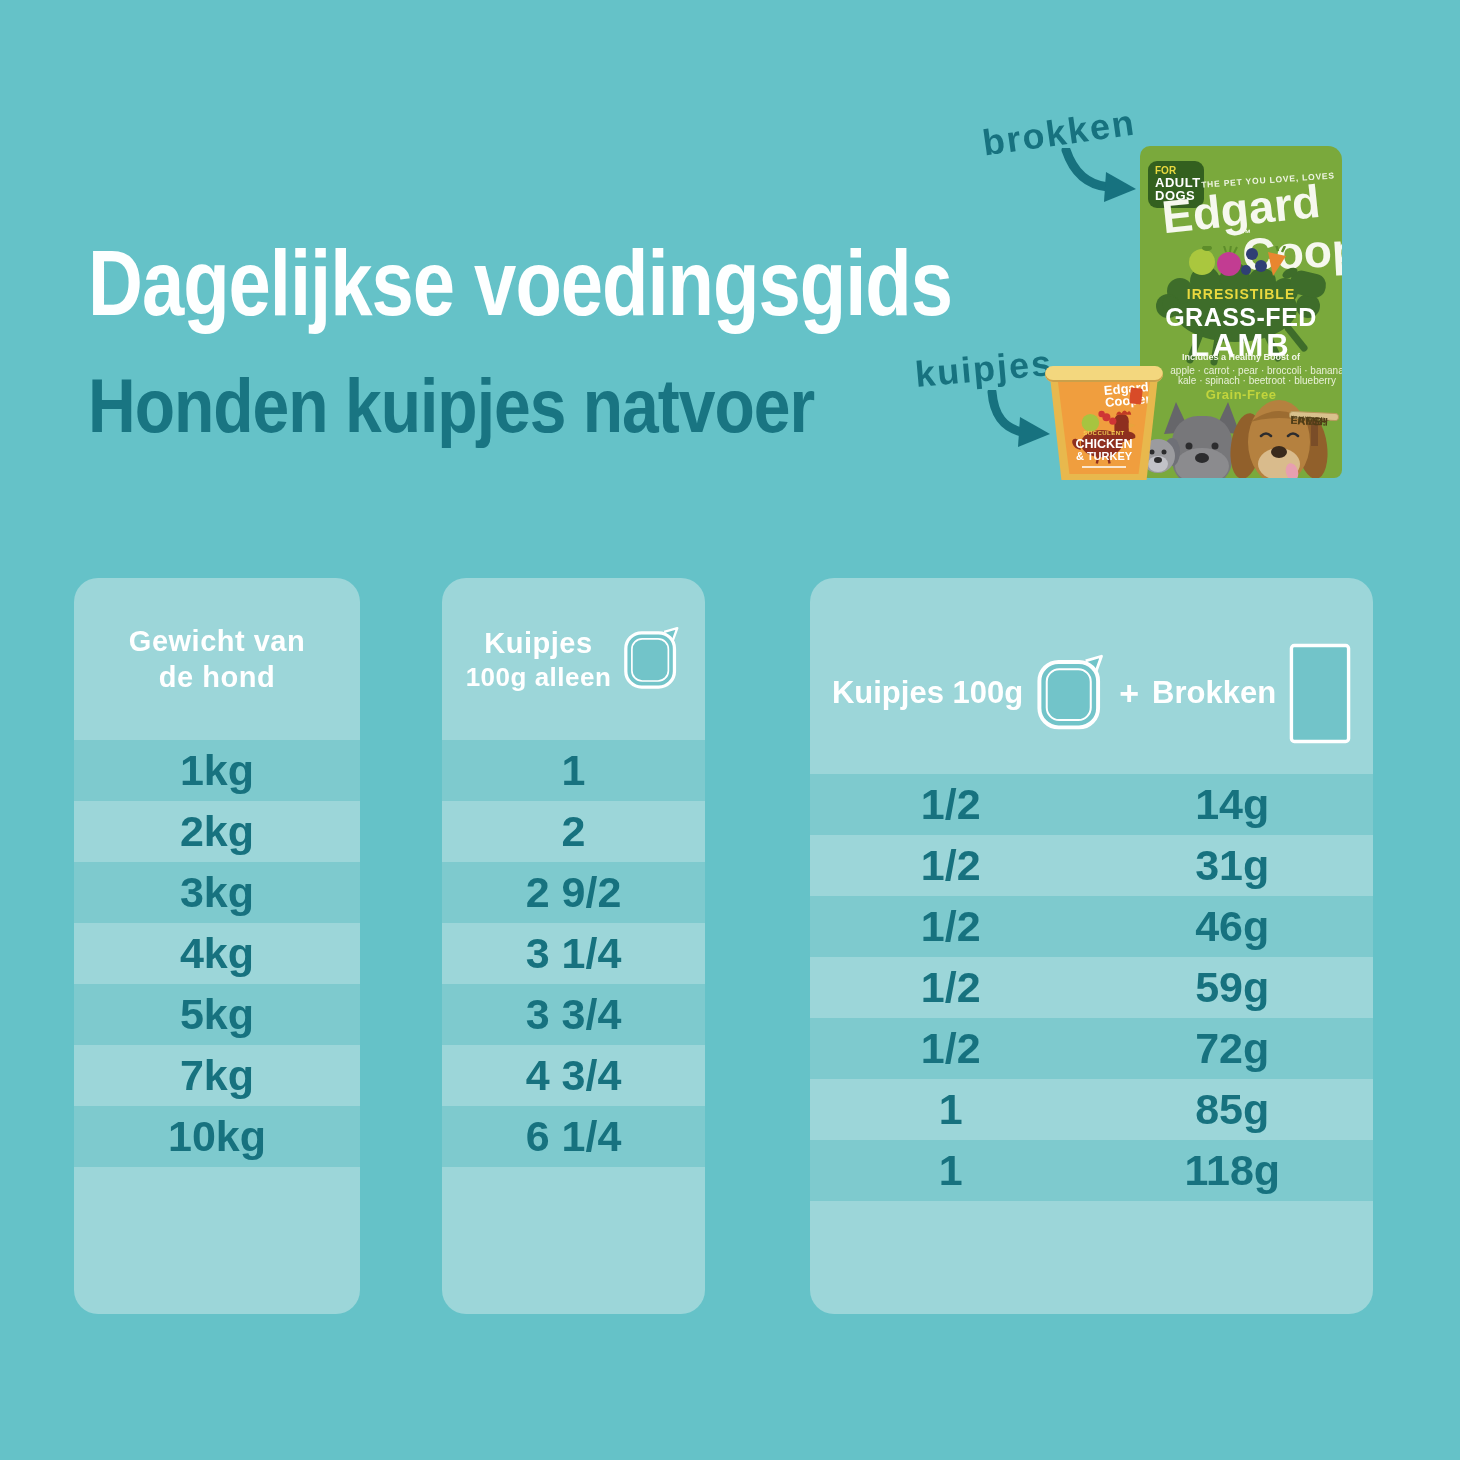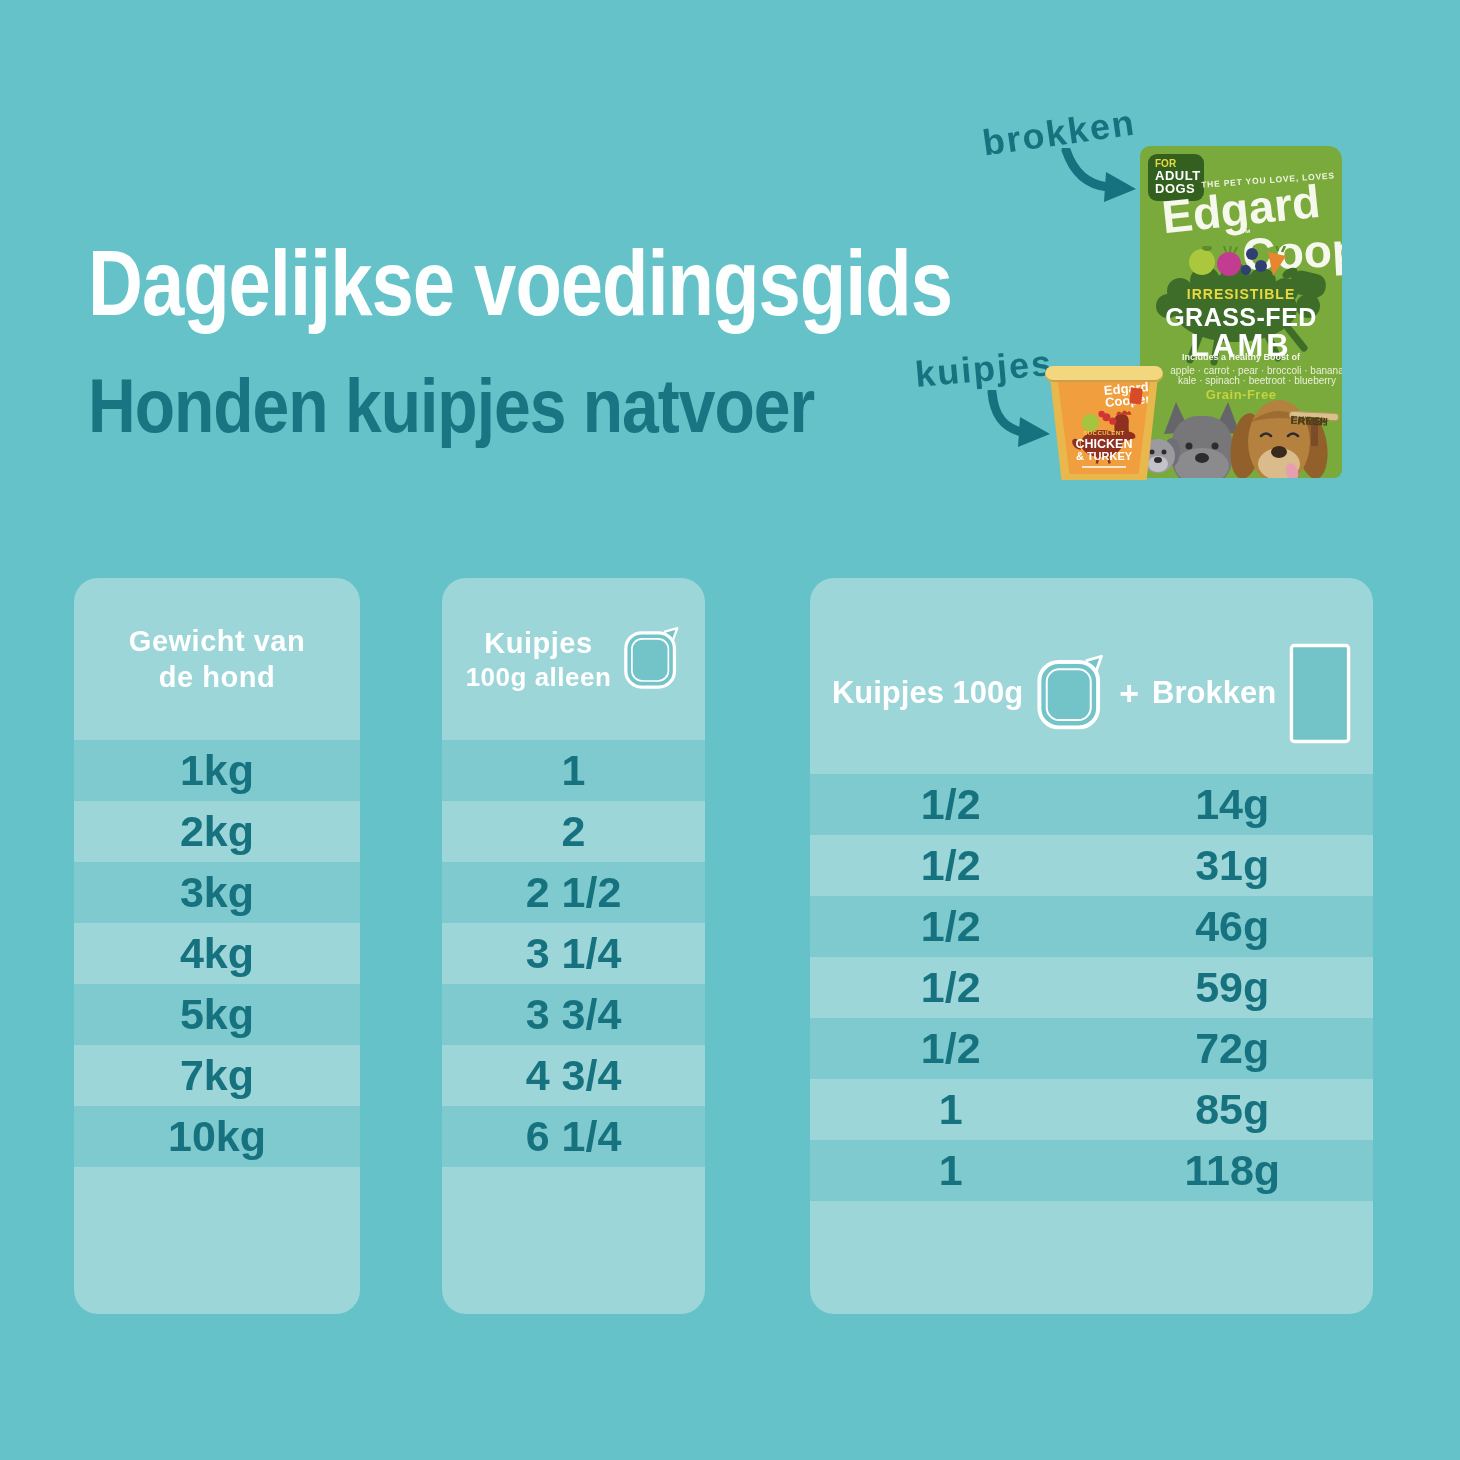--- a/index.html
+++ b/index.html
@@ -30,21 +30,21 @@
   .arrow{position:absolute;}
   .arrow-brokken{left:1058px; top:148px;}
   .arrow-kuipjes{left:986px; top:390px;}
   
   .bag{
     position:absolute; left:1140px; top:146px; width:202px; height:332px;
     background:#7aa93c; border-radius:10px 14px 8px 8px; overflow:hidden; z-index:1;
   }
   .bag *{position:absolute;}
   .bag-badge{
-    left:8px; top:8px; width:56px; padding:5px 0 5px 7px; background:#33601f;
+    left:8px; top:15px; width:56px; padding:5px 0 5px 7px; background:#33601f;
     border-radius:9px; line-height:1.02; box-sizing:border-box;
   }
   .bag-badge span{position:static; display:block; font-weight:700;}
   .badge-for{color:#e9d93f; font-size:10px;}
   .badge-adult,.badge-dogs{color:#ffffff; font-size:13px; letter-spacing:0.5px;}
   .bag-tagline{
     left:58px; top:29px; width:140px; text-align:center;
     font-size:8.5px; font-weight:700; color:#eef4e2; letter-spacing:0.8px;
     transform:rotate(-4deg); white-space:nowrap;
   }
@@ -326,21 +326,21 @@
       </svg>
     </header>
     <div class="rows">
       <div class="row">
           <span>1</span>
         </div>
       <div class="row">
           <span>2</span>
         </div>
       <div class="row">
-          <span>2 1/2</span>
+          <span>2 9/2</span>
         </div>
       <div class="row">
           <span>3 1/4</span>
         </div>
       <div class="row">
           <span>3 3/4</span>
         </div>
       <div class="row">
           <span>4 3/4</span>
         </div>

